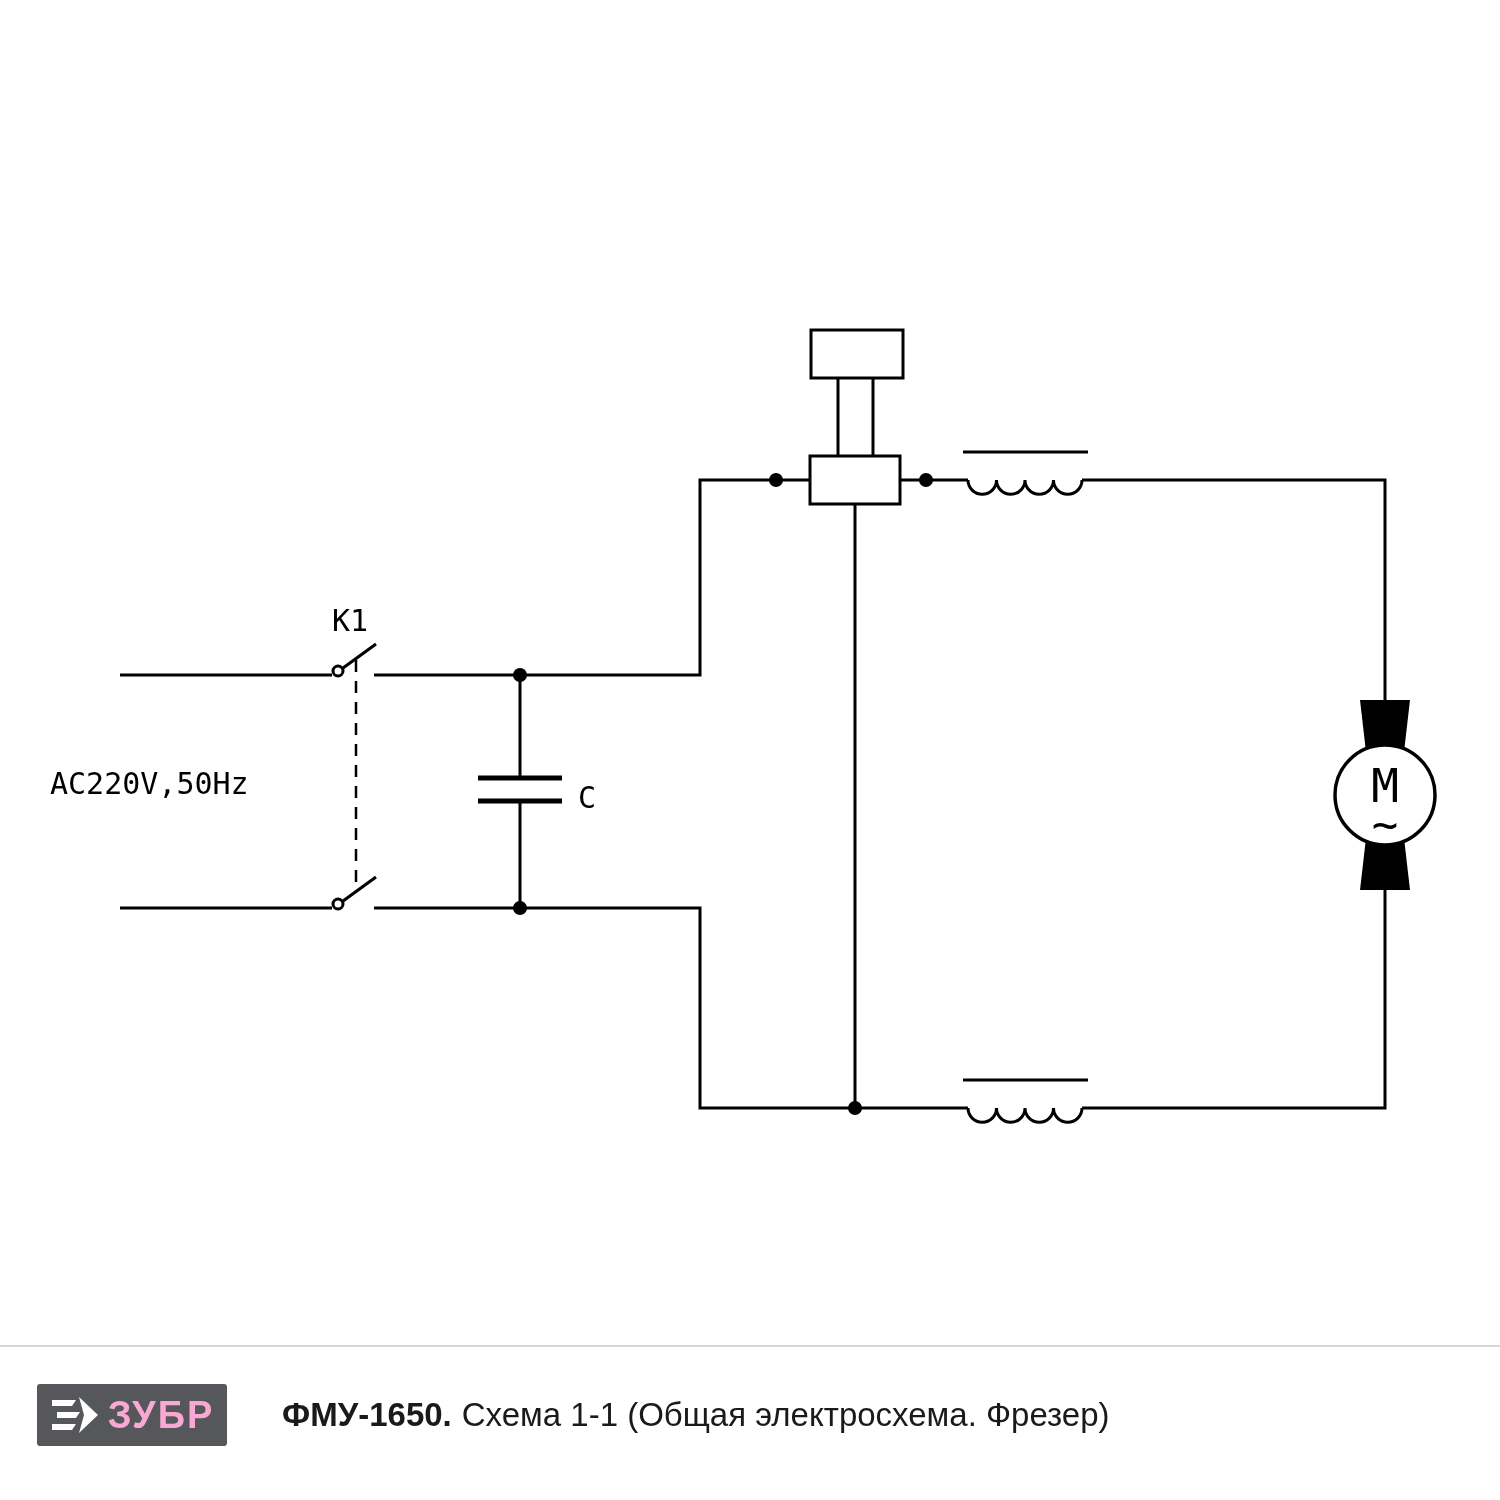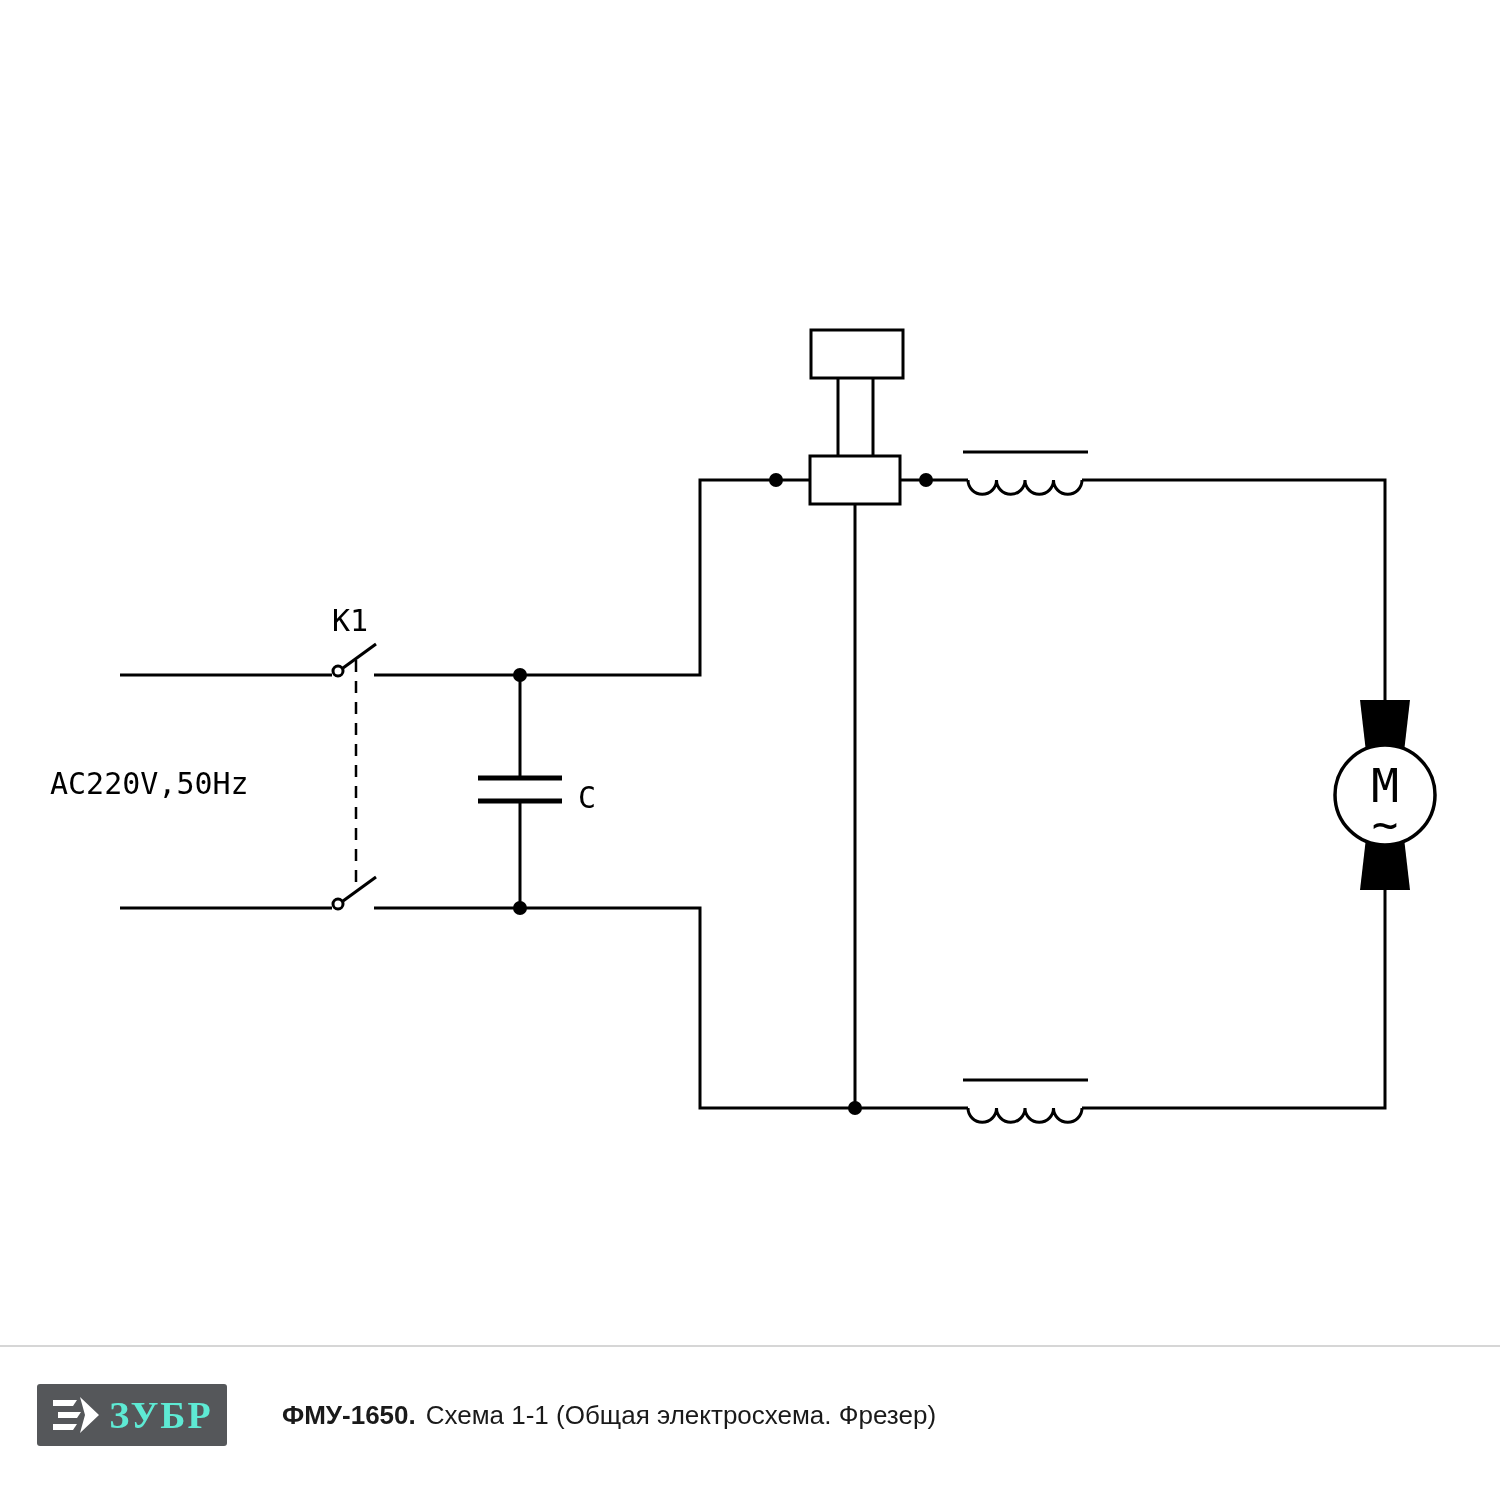--- a/index.html
+++ b/index.html
@@ -49,30 +49,30 @@
     height: 62px;
     background: #55575a;
     display: flex;
     align-items: center;
     justify-content: center;
     gap: 8px;
     border-radius: 3px;
     flex: 0 0 auto;
   }
   .logo-text {
-    color: #5eead4;
+    color: #f9a8d4;
     font-weight: bold;
     font-size: 38px;
     letter-spacing: 2px;
-    font-family: Liberation Serif, serif;
+    font-family: Liberation Sans, sans-serif;
     line-height: 1;
   }
   .caption {
     margin-left: 55px;
-    font-size: 26px;
+    font-size: 33px;
     color: #1a1a1a;
     white-space: nowrap;
   }
   .caption .model {
     font-weight: bold;
   }
   .caption .text {
     margin-left: 10px;
     font-weight: normal;
   }

